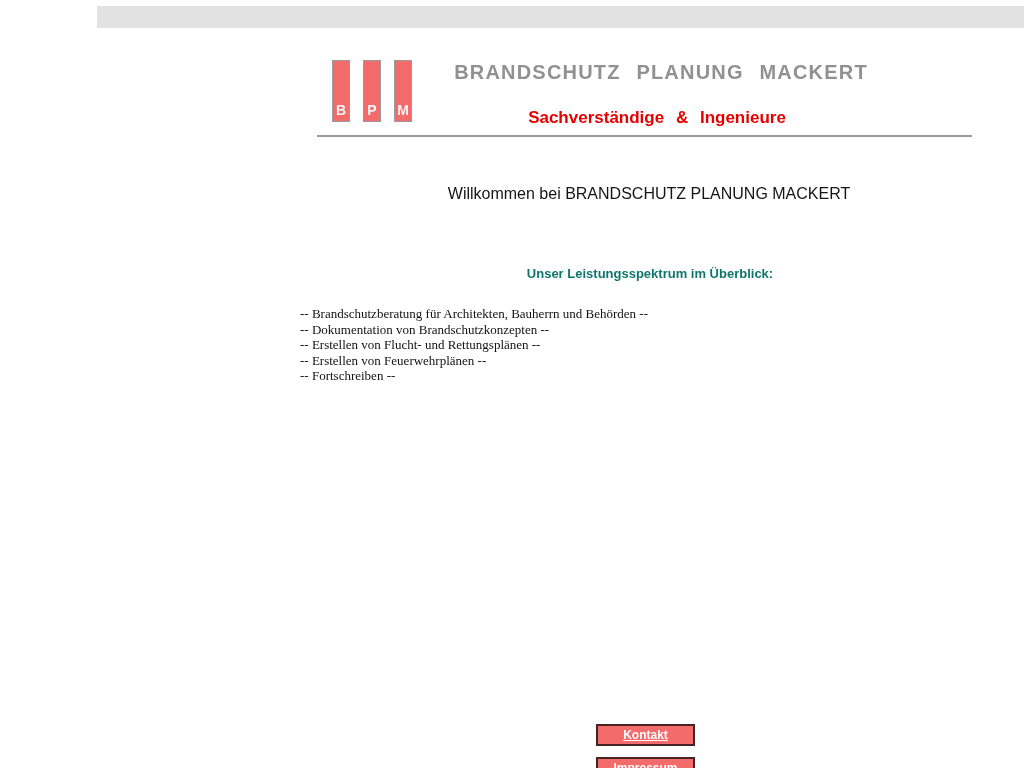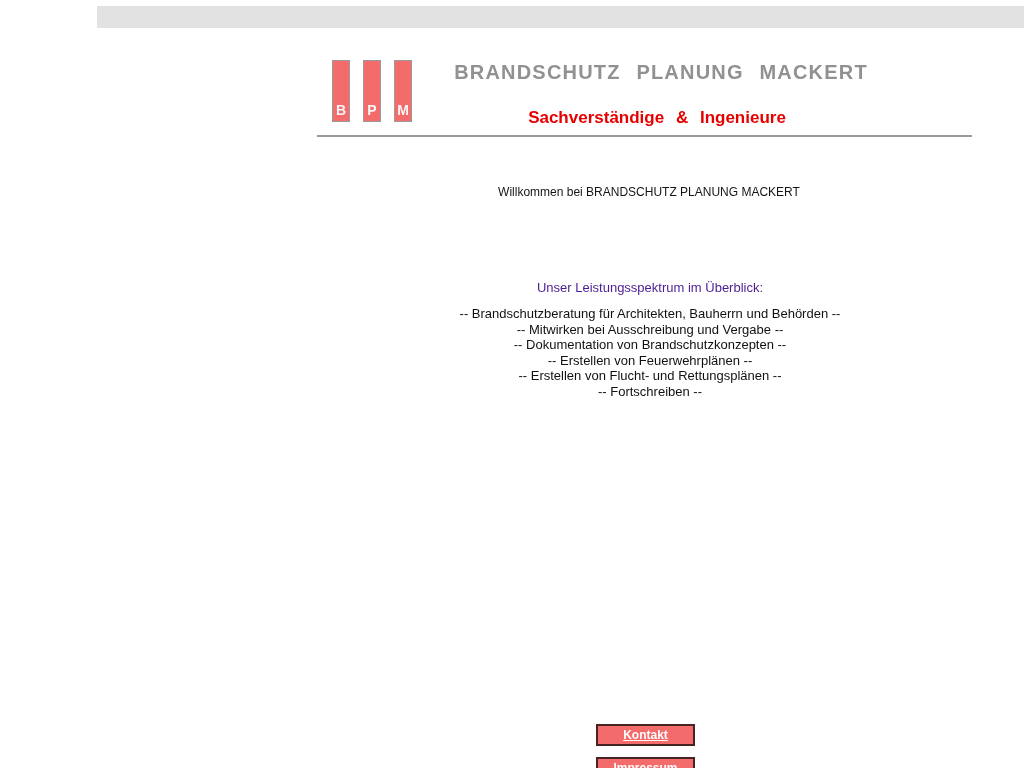--- a/index.html
+++ b/index.html
@@ -83,46 +83,46 @@
     height: 2px;
     background: #9a9a9a;
   }
 
   .welcome {
     position: absolute;
     left: 317px;
     top: 185px;
     width: 664px;
     text-align: center;
-    font-size: 12px;
+    font-size: 16px;
     color: #151515;
     white-space: nowrap;
   }
 
   .services-heading {
     position: absolute;
     left: 317px;
-    top: 280px;
+    top: 266px;
     width: 666px;
     text-align: center;
     font-size: 13px;
-    font-weight: normal;
-    color: #4c1d95;
+    font-weight: bold;
+    color: #0f766e;
     white-space: nowrap;
   }
 
   .services {
     position: absolute;
     left: 300px;
     top: 306px;
     width: 700px;
-    text-align: center;
     font-size: 13px;
     line-height: 15.5px;
     color: #111111;
+    font-family: Liberation Serif, serif;
   }
   .service-item { white-space: nowrap; }
 
   .footer-buttons {
     position: absolute;
     left: 596px;
     top: 724px;
     width: 99px;
     display: flex;
     flex-direction: column;
@@ -161,23 +161,22 @@
 <div class="brand-subtitle">Sachverständige &amp; Ingenieure</div>
 
 <div class="header-rule"></div>
 
 <div class="welcome">Willkommen bei BRANDSCHUTZ PLANUNG MACKERT</div>
 
 <div class="services-heading">Unser Leistungsspektrum im Überblick:</div>
 
 <div class="services">
   <div class="service-item">-- Brandschutzberatung für Architekten, Bauherrn und Behörden --</div>
-  <div class="service-item">-- Mitwirken bei Ausschreibung und Vergabe --</div>
   <div class="service-item">-- Dokumentation von Brandschutzkonzepten --</div>
+  <div class="service-item">-- Erstellen von Flucht- und Rettungsplänen --</div>
   <div class="service-item">-- Erstellen von Feuerwehrplänen --</div>
-  <div class="service-item">-- Erstellen von Flucht- und Rettungsplänen --</div>
   <div class="service-item">-- Fortschreiben --</div>
 </div>
 
 <div class="footer-buttons">
   <button class="footer-btn">Kontakt</button>
   <button class="footer-btn">Impressum</button>
 </div>
 
 </body></html>

